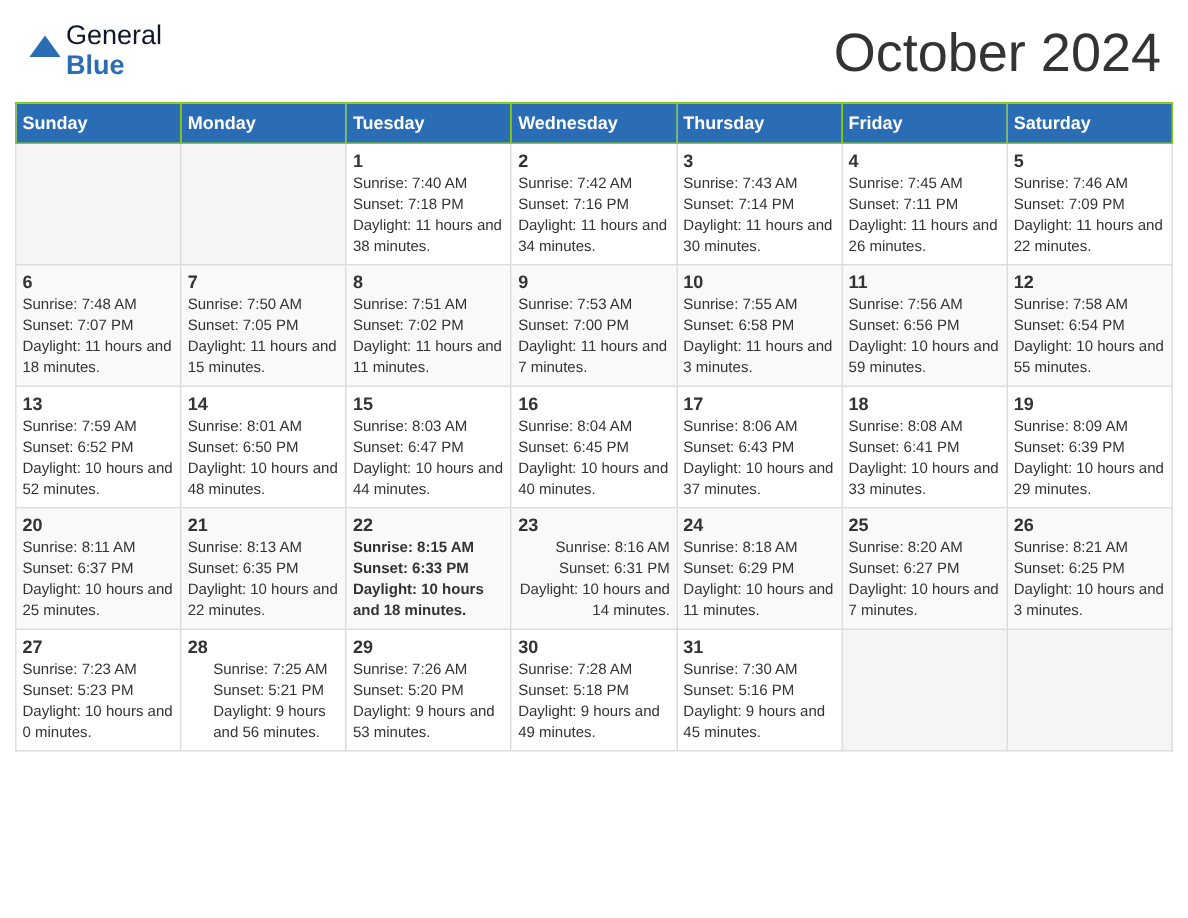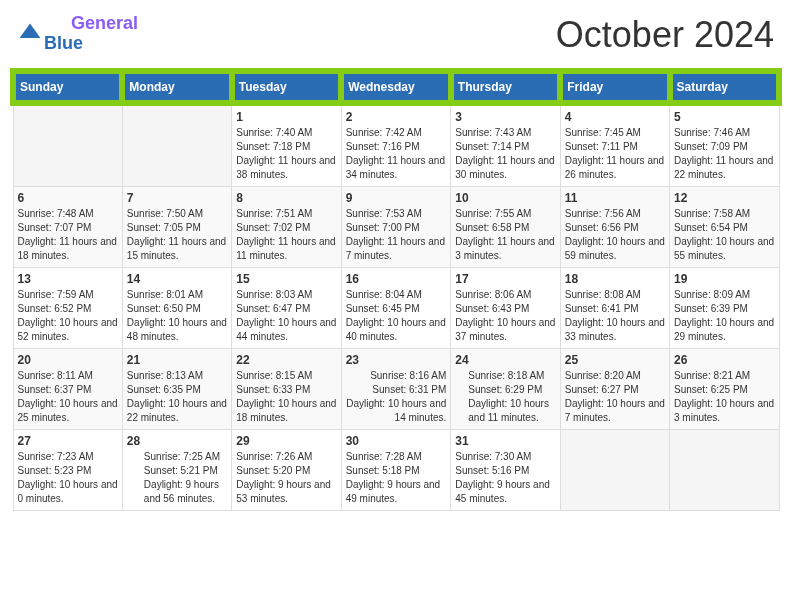--- a/index.html
+++ b/index.html
@@ -21,23 +21,22 @@
       display: flex;
       align-items: center;
     }
     .logo-text {
       display: flex;
       flex-direction: column;
       line-height: 1.1;
     }
     .logo-general {
       font-size: 18px;
-      font-weight: bold;
-      color: #8b5cf6;
-      margin-left: 27px;
+      font-weight: normal;
+      color: #0f172a;
     }
     .logo-blue {
       font-size: 18px;
       font-weight: bold;
       color: #2a6db5;
     }
     .logo-icon {
       width: 24px;
       height: 24px;
       margin-right: 2px;
@@ -59,21 +58,21 @@
       border-collapse: collapse;
       border: 1px solid #ccc;
     }
     .calendar th {
       background: #2a6db5;
       color: #fff;
       font-size: 12px;
       font-weight: bold;
       padding: 6px 4px;
       text-align: left;
-      border: 6px solid #84cc16;
+      border: 1px solid #84cc16;
     }
     .calendar td {
       vertical-align: top;
       padding: 4px;
       border: 1px solid #ddd;
       width: 110px;
       font-size: 10px;
       min-height: 80px;
       background: #fff;
     }
@@ -259,33 +258,33 @@
 Daylight: 10 hours and 25 minutes.</div>
         </td>
         <td>
           <div class="day-number">21</div>
           <div class="day-info" style="white-space: pre-line;">Sunrise: 8:13 AM
 Sunset: 6:35 PM
 Daylight: 10 hours and 22 minutes.</div>
         </td>
         <td>
           <div class="day-number">22</div>
-          <div class="day-info" style="white-space: pre-line;">Sunrise: 8:15 AM
+          <div class="day-info" style="white-space: pre-line; font-weight: bold;">Sunrise: 8:15 AM
 Sunset: 6:33 PM
 Daylight: 10 hours and 18 minutes.</div>
         </td>
         <td>
           <div class="day-number">23</div>
           <div class="day-info" style="white-space: pre-line; text-align: right;">Sunrise: 8:16 AM
 Sunset: 6:31 PM
 Daylight: 10 hours and 14 minutes.</div>
         </td>
         <td>
           <div class="day-number">24</div>
-          <div class="day-info" style="white-space: pre-line; margin-left: 13px;">Sunrise: 8:18 AM
+          <div class="day-info" style="white-space: pre-line;">Sunrise: 8:18 AM
 Sunset: 6:29 PM
 Daylight: 10 hours and 11 minutes.</div>
         </td>
         <td>
           <div class="day-number">25</div>
           <div class="day-info" style="white-space: pre-line;">Sunrise: 8:20 AM
 Sunset: 6:27 PM
 Daylight: 10 hours and 7 minutes.</div>
         </td>
         <td>

